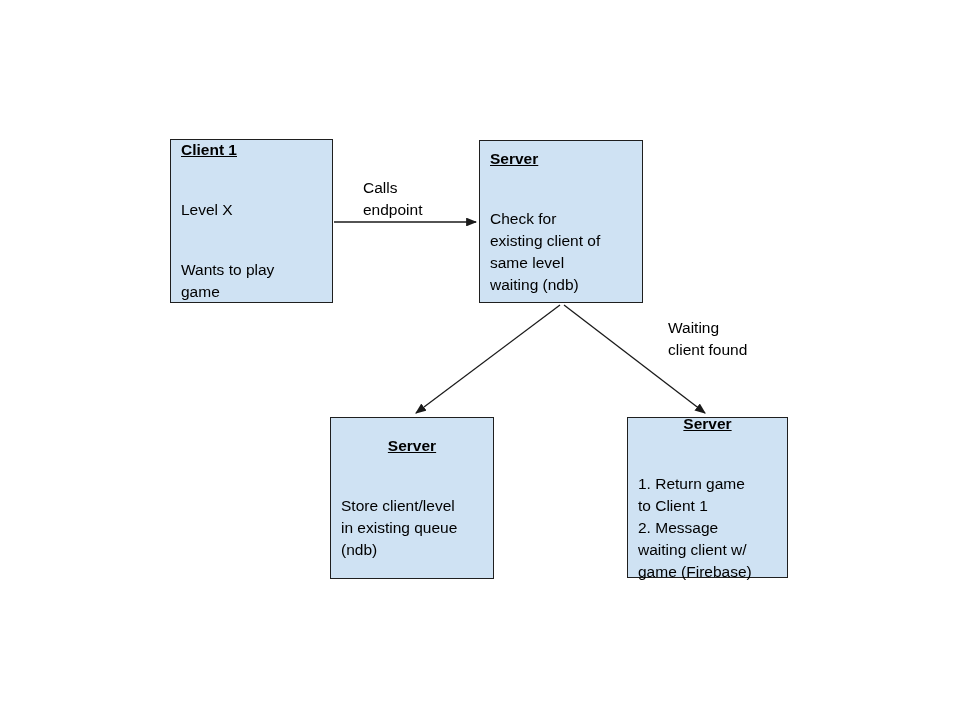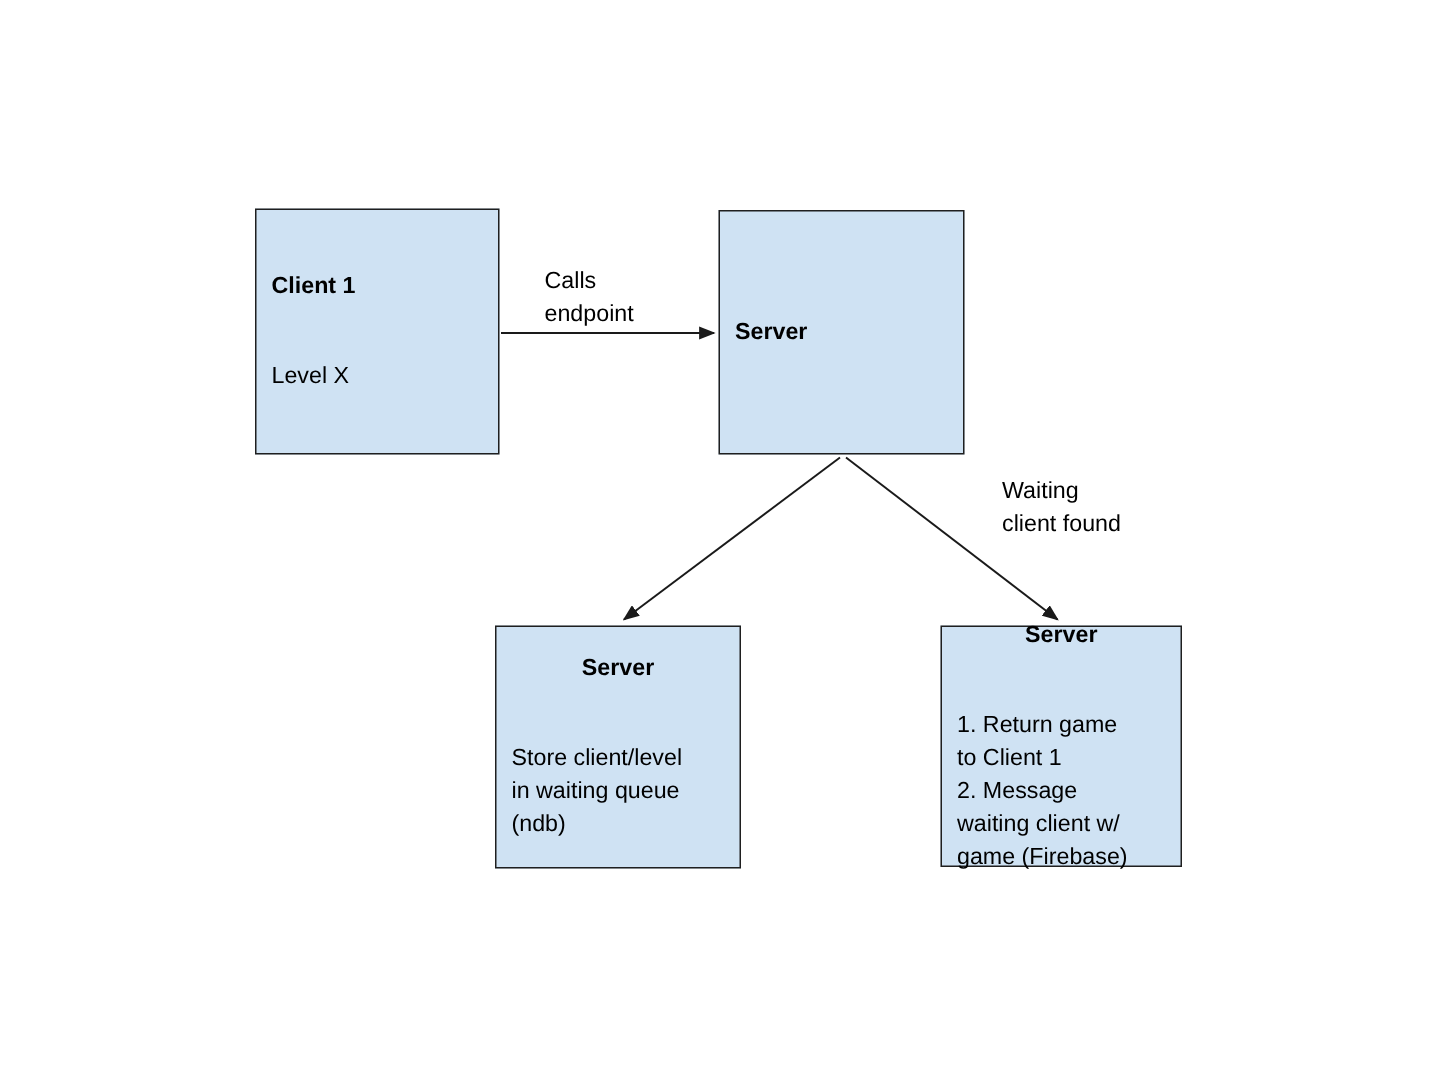--- a/index.html
+++ b/index.html
@@ -28,21 +28,21 @@
     box-sizing: border-box;
     background: var(--box-fill, #cfe2f3);
     border: 1.5px solid var(--box-border, #1f1f1f);
     display: flex;
     flex-direction: column;
     justify-content: center;
     padding: 0 10px;
     font-size: 15.5px;
     line-height: 22px;
   }
-  .box-title { font-weight: bold; }
+  .box-title { font-weight: bold; text-decoration: underline; }
   .box.centered-title .box-title { text-align: center; }
   .box-para { margin-top: 38px; white-space: pre-line; }
   .edge-label {
     position: absolute;
     font-size: 15.5px;
     line-height: 22px;
     white-space: pre-line;
   }
 </style>
 </head>
@@ -57,30 +57,36 @@
       </marker>
     </defs>
     <line x1="334" y1="222" x2="476" y2="222" marker-end="url(#arrowhead)"></line>
     <line x1="560" y1="305" x2="416" y2="413" marker-end="url(#arrowhead)"></line>
     <line x1="564" y1="305" x2="705" y2="413" marker-end="url(#arrowhead)"></line>
   </svg>
 
   <div class="box" style="left:170px; top:139px; width:163px; height:164px">
     <div class="box-title">Client 1</div>
     <div class="box-para">Level X</div>
+    <div class="box-para">Wants to play
+game</div>
   </div>
 
   <div class="box" style="left:479px; top:140px; width:164px; height:163px">
     <div class="box-title">Server</div>
+    <div class="box-para">Check for
+existing client of
+same level
+waiting (ndb)</div>
   </div>
 
   <div class="box centered-title" style="left:330px; top:417px; width:164px; height:162px">
     <div class="box-title">Server</div>
     <div class="box-para">Store client/level
-in waiting queue
+in existing queue
 (ndb)</div>
   </div>
 
   <div class="box centered-title" style="left:627px; top:417px; width:161px; height:161px">
     <div class="box-title">Server</div>
     <div class="box-para">1. Return game
 to Client 1
 2. Message
 waiting client w/
 game (Firebase)</div>

